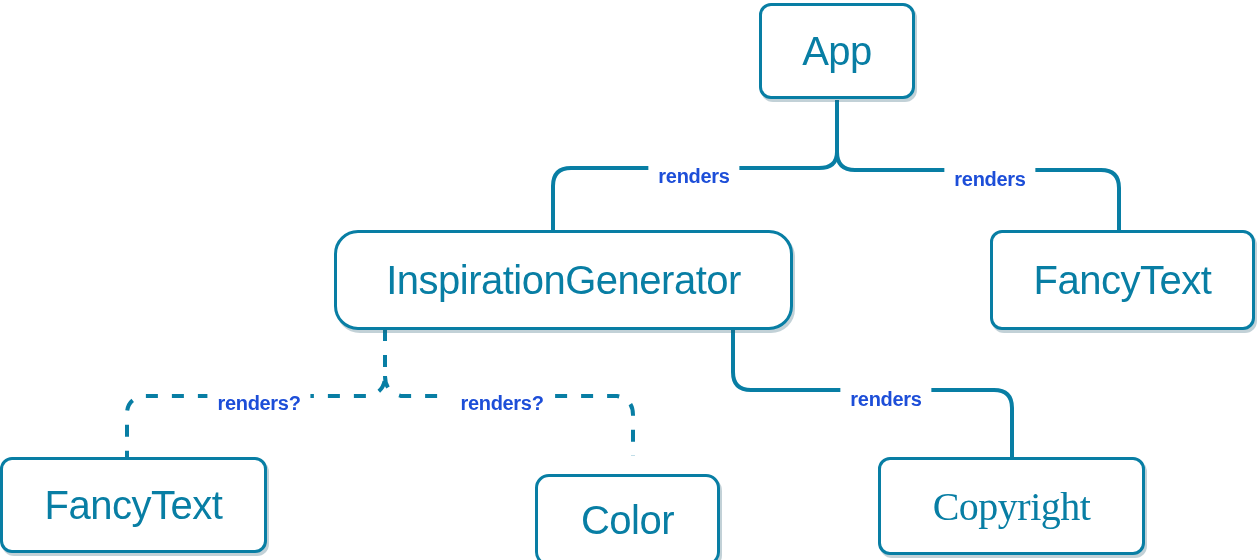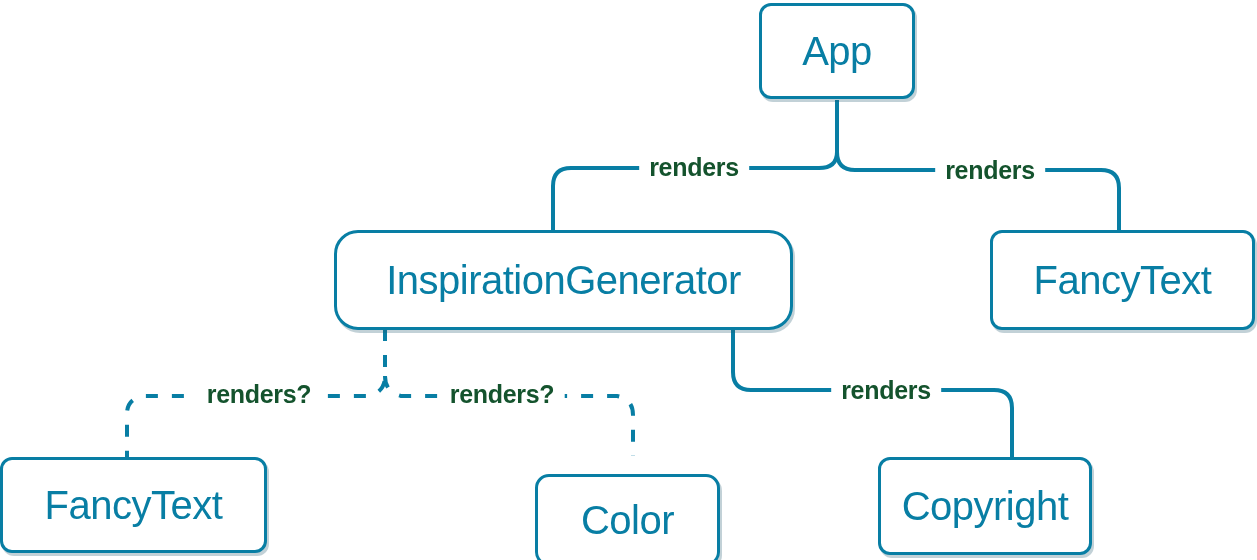--- a/index.html
+++ b/index.html
@@ -44,25 +44,26 @@
     font-size: 40px;
     font-weight: 500;
     letter-spacing: -0.5px;
     white-space: nowrap;
   }
   .edge-label {
     position: absolute;
     transform: translate(-50%, -50%);
     background: #ffffff;
     padding: 2px 10px;
-    color: #14532d;
-    font-size: 25px;
+    color: #1d4ed8;
+    font-size: 20px;
     font-weight: 700;
     letter-spacing: -0.3px;
     white-space: nowrap;
+    margin-top: 9px;
   }
 </style>
 </head>
 <body>
 
 <div class="stage">
 
   <svg class="edges" viewBox="0 0 1257 560" aria-hidden="true">
     <path d="M 837 100 L 837 152 Q 837 168 819 168 L 571 168 Q 553 168 553 186 L 553 231"></path>
     <path d="M 837 100 L 837 152 Q 837 170 855 170 L 1101 170 Q 1119 170 1119 188 L 1119 231"></path>
@@ -94,17 +95,17 @@
   </div>
 
   <div class="node" style="left: 0px; top: 457px; width: 267px; height: 96px;">
     <span>FancyText</span>
   </div>
 
   <div class="node" style="left: 535px; top: 474px; width: 185px; height: 92px; border-radius: 14px;">
     <span>Color</span>
   </div>
 
-  <div class="node" style="left: 878px; top: 457px; width: 214px; height: 98px;">
+  <div class="node" style="left: 878px; top: 457px; width: 267px; height: 98px; font-family: Liberation Serif, serif;">
     <span>Copyright</span>
   </div>
 
 </div>
 
 </body></html>

